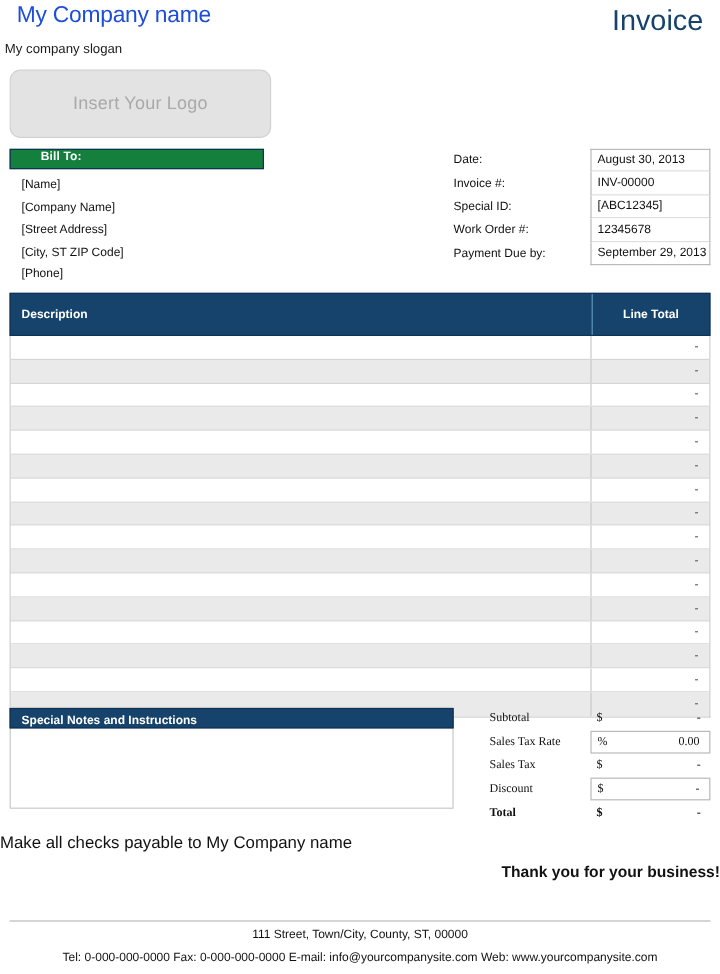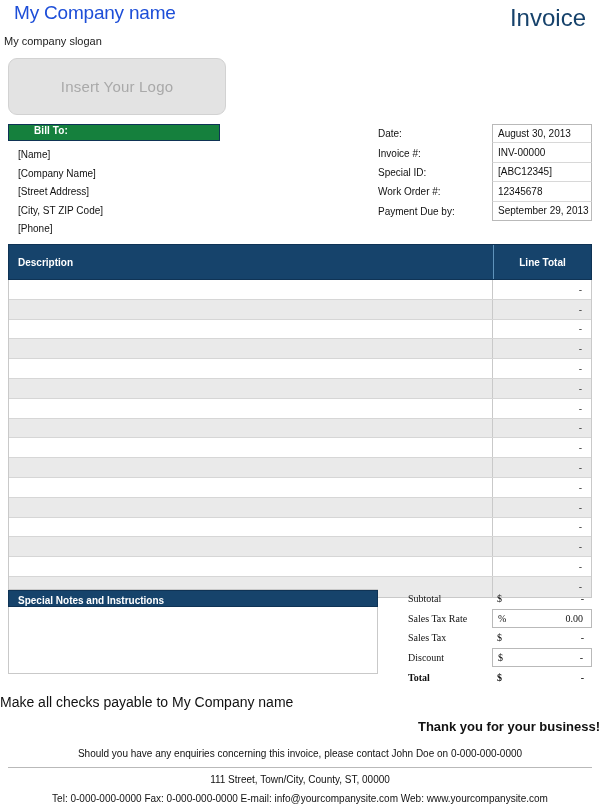--- a/index.html
+++ b/index.html
@@ -361,18 +361,17 @@
         <div class="tot-label">Total</div>
         <div class="tot-field">
           <span class="tot-cur">$</span>
           <span class="tot-val">-</span>
         </div>
       </div>
     </div>
 
   <div class="pay-line">Make all checks payable to My Company name</div>
   <div class="thanks">Thank you for your business!</div>
-  <div class="enquiries">Should you have any enquiries concerning this invoice, please contact John Doe on 0-000-000-0000</div>
   <div class="foot-rule"></div>
   <div class="addr">111 Street, Town/City, County, ST, 00000</div>
   <div class="contact">Tel: 0-000-000-0000 Fax: 0-000-000-0000 E-mail: info@yourcompanysite.com Web: www.yourcompanysite.com</div>
 
 </div>
 
 </body></html>

